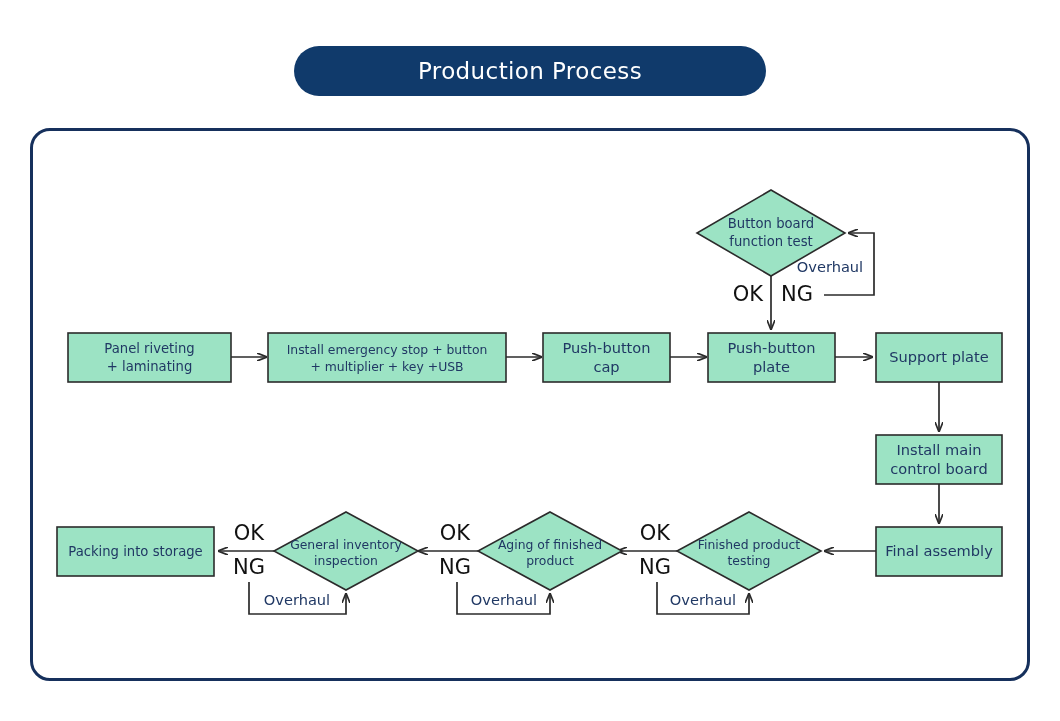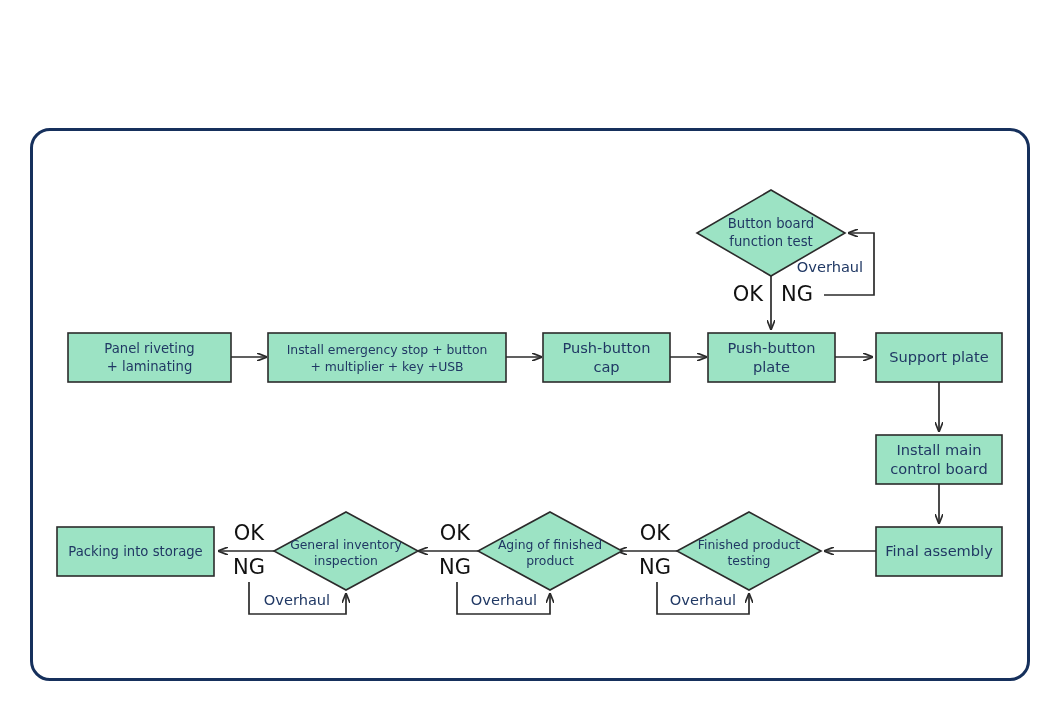--- a/index.html
+++ b/index.html
@@ -54,20 +54,23 @@
     font-size:14.6px;
     text-anchor:middle;
     dominant-baseline:middle;
   }
 </style>
 </head>
 <body>
 
 <div id="stage">
 
+  <div class="title-pill">
+    <span>Production Process</span>
+  </div>
 
   <div class="frame"></div>
 
   <svg id="flow" viewBox="0 0 1060 721">
     <defs>
       <marker id="arrow" markerWidth="10" markerHeight="8" refX="9" refY="4" orient="auto" markerUnits="userSpaceOnUse">
         <path d="M0,0 L10,4 L0,8" fill="none" stroke="#2b2b2b" stroke-width="1.7"></path>
       </marker>
     </defs>
 

